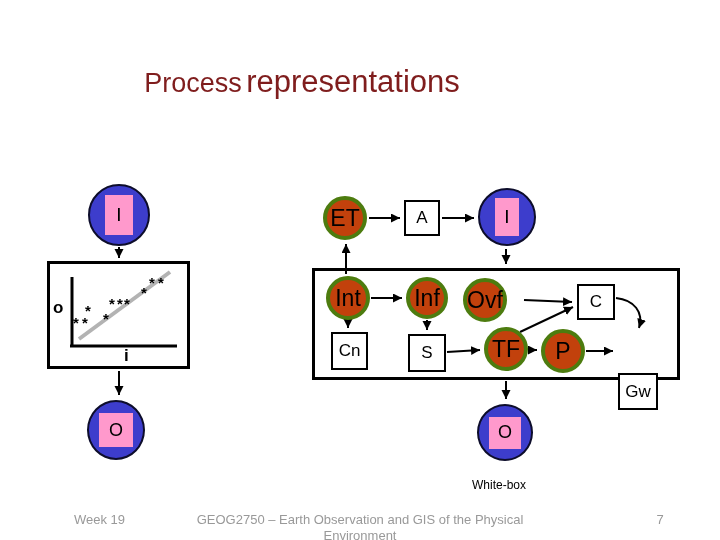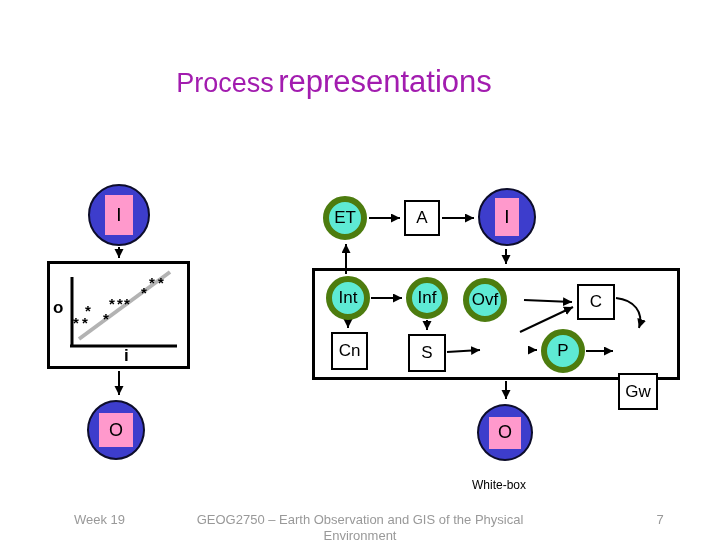--- a/index.html
+++ b/index.html
@@ -5,31 +5,31 @@
   :root{
     --node-fill:#3d3dcc;
     --node-inner:#ff99cc;
     --trend:#b3b3b3;
     --footer:#999999;
   }
   html,body{margin:0;padding:0;background:#ffffff;}
   body{width:720px;height:540px;overflow:hidden;font-family:"Liberation Sans",sans-serif;}
   .slide{position:absolute;left:0;top:0;width:720px;height:540px;background:#fff;}
 
-  .title{position:absolute;left:0;top:64px;width:604px;text-align:center;color:#a21caf;white-space:nowrap;padding-left:32px;}
+  .title{position:absolute;left:0;top:64px;width:604px;text-align:center;color:#7f1d1d;white-space:nowrap;}
   .title .t-reg{font-size:27px;}
   .title .t-emp{font-size:31px;font-weight:500;}
 
   .bullet{position:absolute;left:88px;top:136px;font-size:20px;font-weight:bold;color:#000;white-space:nowrap;}
   .bullet .marker{margin-right:8px;}
 
   svg.connectors{position:absolute;left:0;top:0;z-index:1;}
 
   .node{position:absolute;z-index:2;box-sizing:border-box;display:flex;align-items:center;justify-content:center;}
-  .circle-w{background:#5eead4;border:6px solid #4d7c0f;border-radius:50%;font-size:17px;color:#000;}
+  .circle-w{background:#c2410c;border:4px solid #4d7c0f;border-radius:50%;font-size:23px;color:#000;}
   .square-w{background:#fff;border:2px solid #000;font-size:17px;color:#000;}
   .circle-b{background:var(--node-fill);border:2.5px solid #0d0d2b;border-radius:50%;}
   .inner-pink{background:var(--node-inner);display:flex;align-items:center;justify-content:center;color:#000;}
 
   .frame{position:absolute;z-index:2;box-sizing:border-box;border:3px solid #000;background:transparent;}
 
   .plot-label{position:absolute;z-index:3;font-weight:bold;color:#000;font-size:17px;line-height:14px;}
   .star{position:absolute;z-index:3;color:#000;font:bold 15px/10px "Liberation Sans",sans-serif;}
 
   .caption{position:absolute;color:#000;white-space:nowrap;z-index:2;}
@@ -116,20 +116,21 @@
   </div>
 
   <div class="frame" style="left:312px;top:268px;width:368px;height:112px;"></div>
 
   <div class="node circle-w" style="left:406px;top:277px;width:42px;height:42px;">Inf</div>
   <div class="node circle-w" style="left:326px;top:276px;width:44px;height:44px;">Int</div>
   <div class="node circle-w" style="left:463px;top:278px;width:44px;height:44px;">Ovf</div>
   <div class="node square-w" style="left:577px;top:284px;width:38px;height:36px;">C</div>
   <div class="node square-w" style="left:331px;top:332px;width:37px;height:38px;">Cn</div>
   <div class="node square-w" style="left:408px;top:334px;width:38px;height:38px;">S</div>
+  <div class="node circle-w" style="left:484px;top:327px;width:44px;height:44px;">TF</div>
   <div class="node circle-w" style="left:541px;top:329px;width:44px;height:44px;">P</div>
   <div class="node square-w" style="left:618px;top:333px;width:40px;height:37px;margin-top:40px;">Gw</div>
 
   <div class="node circle-b" style="left:477px;top:404px;width:56px;height:57px;">
     <div class="inner-pink" style="width:32px;height:32px;font-size:18px;">O</div>
   </div>
 
   <div class="caption white">White-box</div>
 
   <div class="footer week">Week 19</div>

